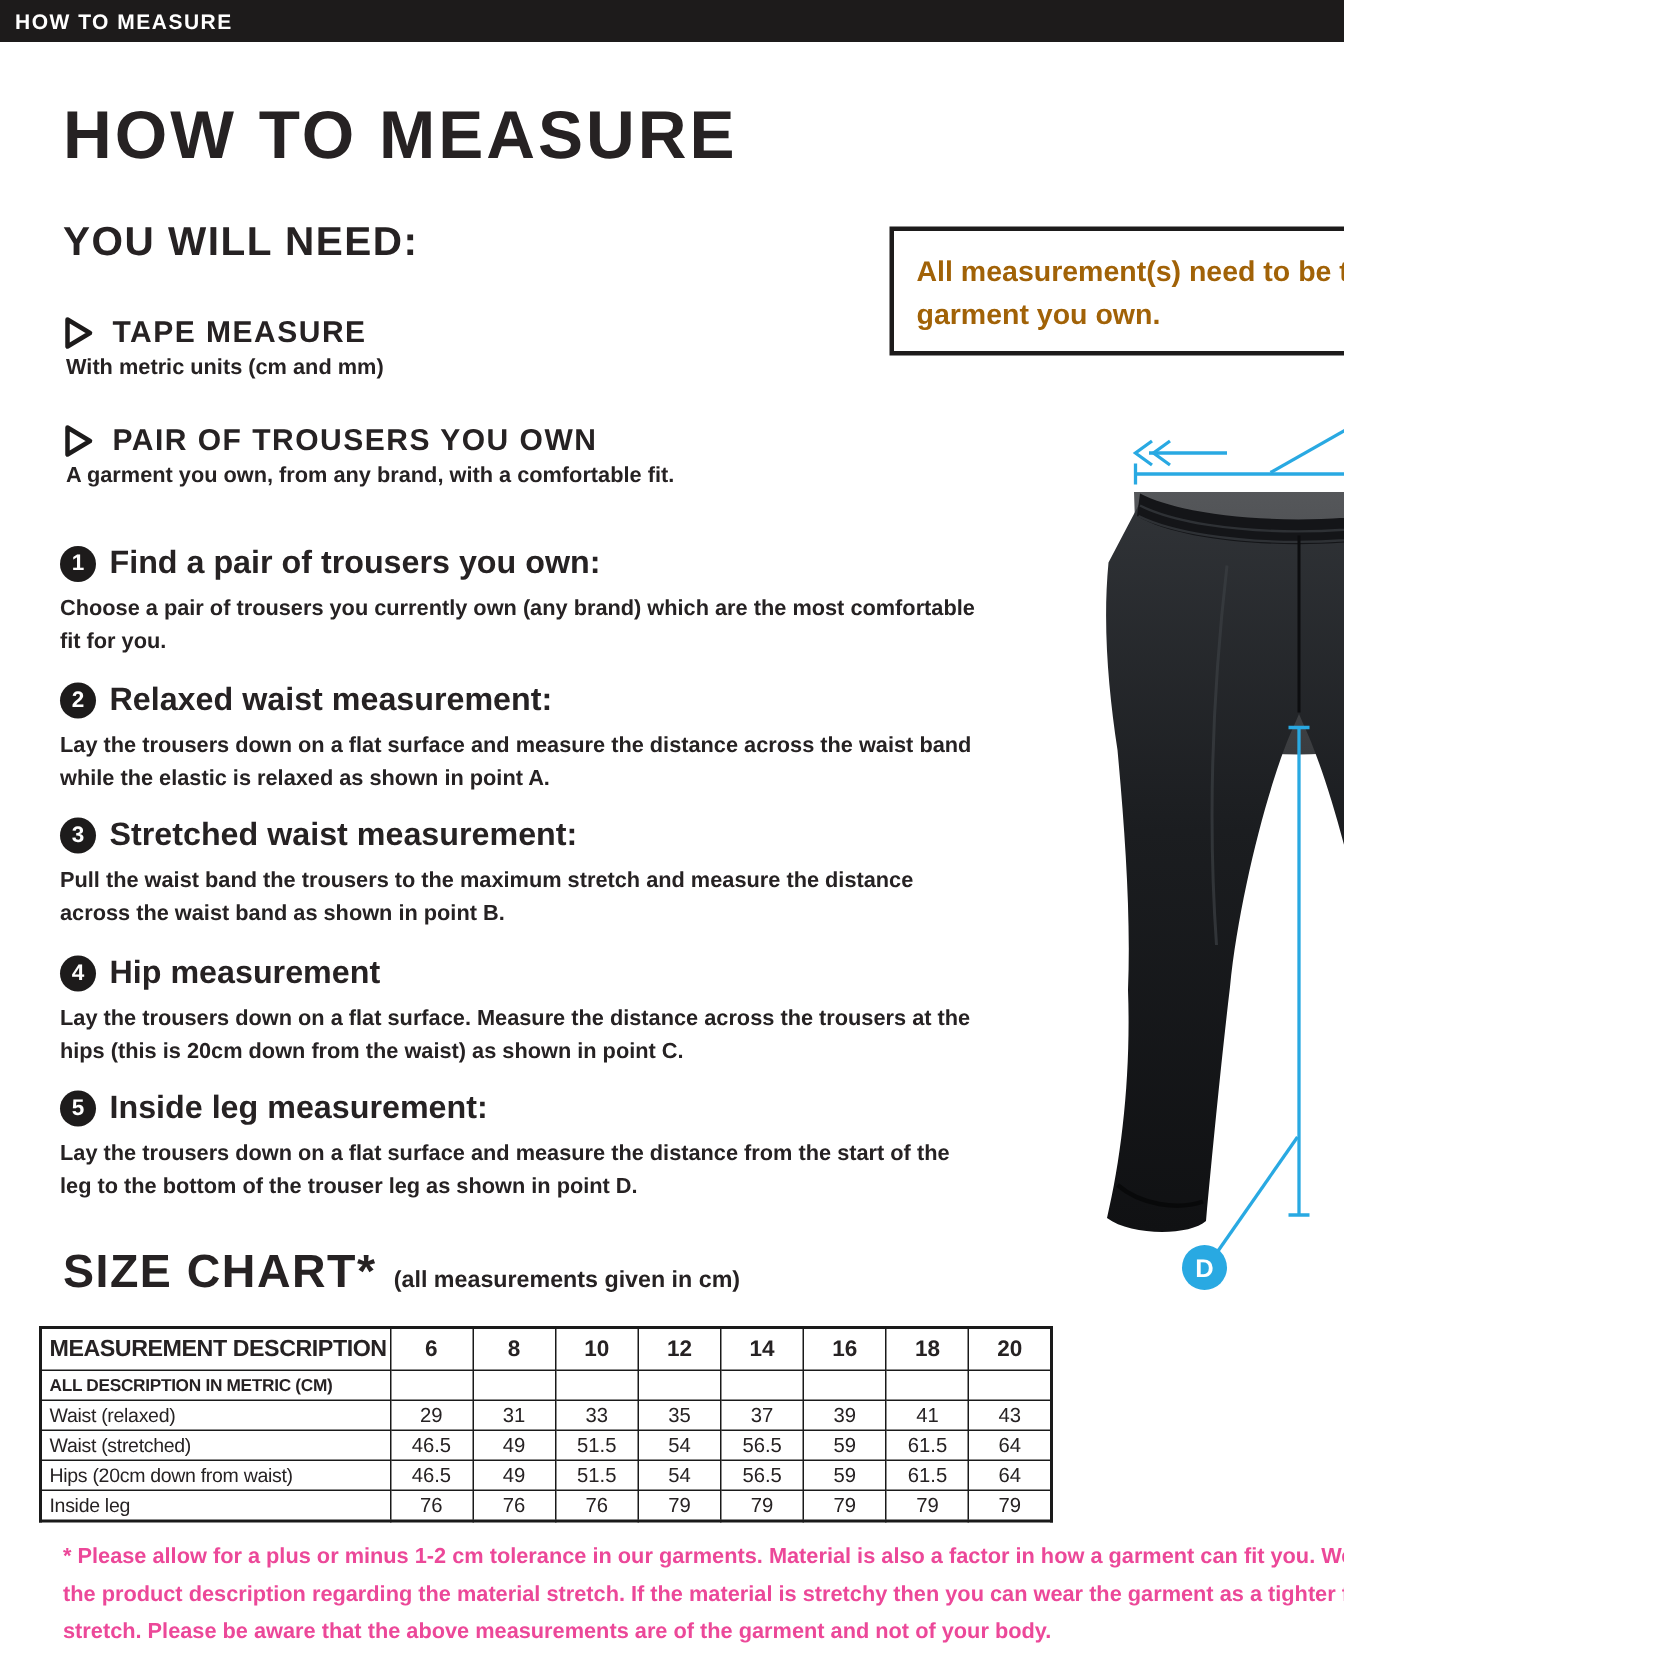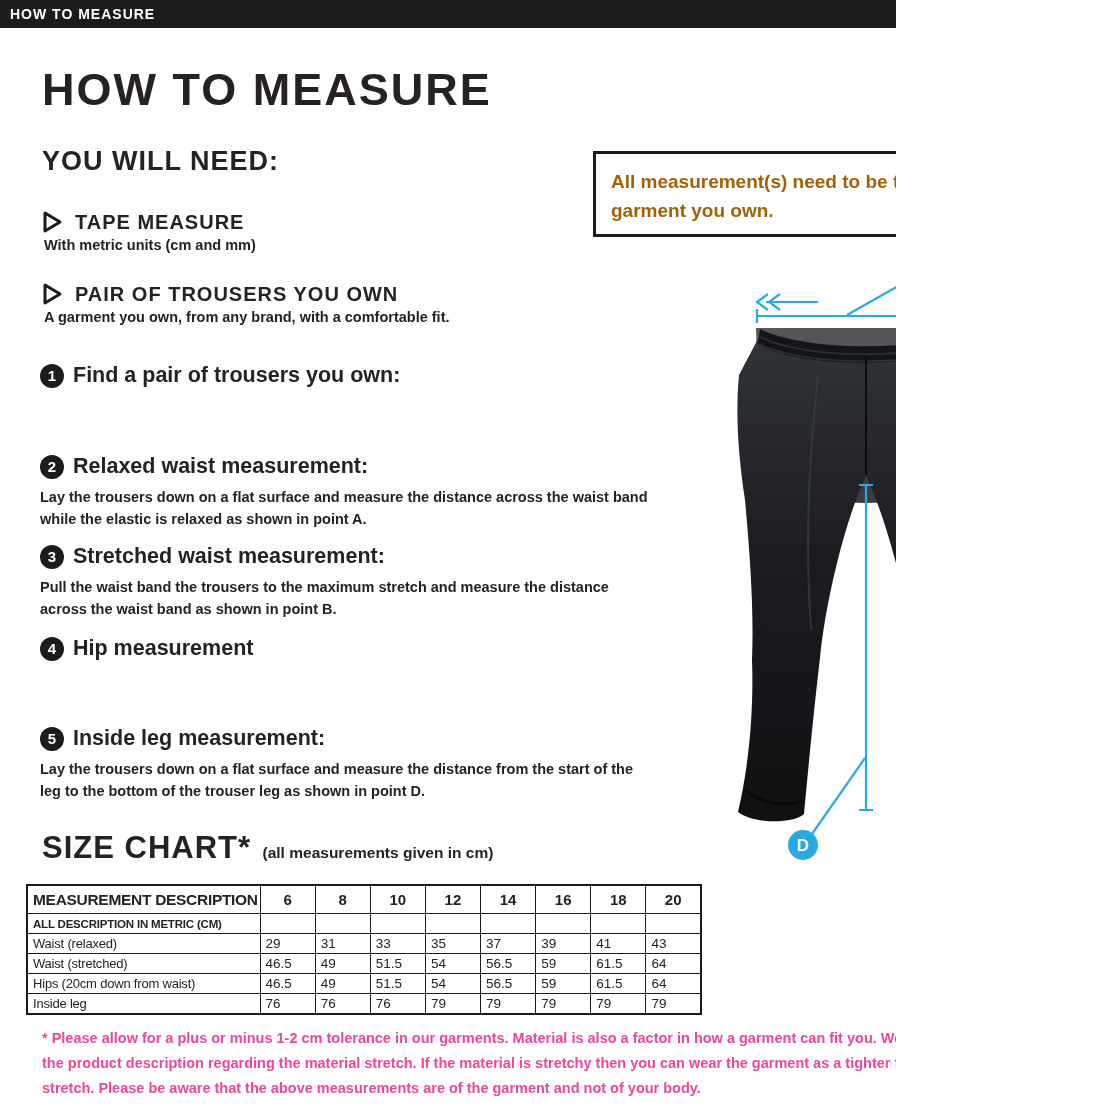--- a/index.html
+++ b/index.html
@@ -38,21 +38,21 @@
   .sc-head .big{font-size:31px;font-weight:bold;letter-spacing:1px;}
   .sc-head .small{font-size:15.5px;font-weight:bold;margin-left:7px;}
   table.sizes{position:absolute;left:26px;top:884px;border-collapse:collapse;table-layout:fixed;width:676px;
     border:2px solid #1a1a1a;}
   table.sizes td,table.sizes th{border:1px solid #1a1a1a;padding:0 5px;overflow:hidden;white-space:nowrap;}
   th.desc{width:233px;text-align:left;font-size:15.5px;font-weight:bold;height:27px;letter-spacing:-0.3px;}
   th.size{font-size:15px;font-weight:bold;text-align:center;}
   tr.metric td{height:19px;font-size:11.5px;font-weight:bold;letter-spacing:-0.2px;}
   tr.data td{height:19px;font-size:13px;}
   tr.data td.lbl{text-align:left;letter-spacing:-0.2px;}
-  tr.data td.val{font-size:13.5px;}
+  tr.data td.val{text-align:center;font-size:13.5px;}
   
   .footnote{position:absolute;left:42px;top:1026px;width:1046px;font-size:14.5px;font-weight:bold;
     line-height:25px;color:#ec4899;}
   
   .diagram{position:absolute;left:690px;top:245px;width:420px;height:655px;}
   .svgtext{font-family:"Liberation Sans",sans-serif;}
 </style>
 </head>
 <body>
 
@@ -92,20 +92,21 @@
 
   <div class="notice">
     <span>All measurement(s) need to be taken from a garment you own.</span>
   </div>
 
   <div class="step" style="top:363px">
     <div class="head">
       <span class="badge">1</span>
       <span class="title">Find a pair of trousers you own:</span>
     </div>
+    <div class="body">Choose a pair of trousers you currently own (any brand) which are the most comfortable fit for you.</div>
   </div>
 
   <div class="step" style="top:454px">
     <div class="head">
       <span class="badge">2</span>
       <span class="title">Relaxed waist measurement:</span>
     </div>
     <div class="body">Lay the trousers down on a flat surface and measure the distance across the waist band while the elastic is relaxed as shown in point A.</div>
   </div>
 
@@ -115,20 +116,21 @@
       <span class="title">Stretched waist measurement:</span>
     </div>
     <div class="body">Pull the waist band the trousers to the maximum stretch and measure the distance across the waist band as shown in point B.</div>
   </div>
 
   <div class="step" style="top:636px">
     <div class="head">
       <span class="badge">4</span>
       <span class="title">Hip measurement</span>
     </div>
+    <div class="body">Lay the trousers down on a flat surface. Measure the distance across the trousers at the hips (this is 20cm down from the waist) as shown in point C.</div>
   </div>
 
   <div class="step" style="top:726px">
     <div class="head">
       <span class="badge">5</span>
       <span class="title">Inside leg measurement:</span>
     </div>
     <div class="body">Lay the trousers down on a flat surface and measure the distance from the start of the leg to the bottom of the trouser leg as shown in point D.</div>
   </div>
 

